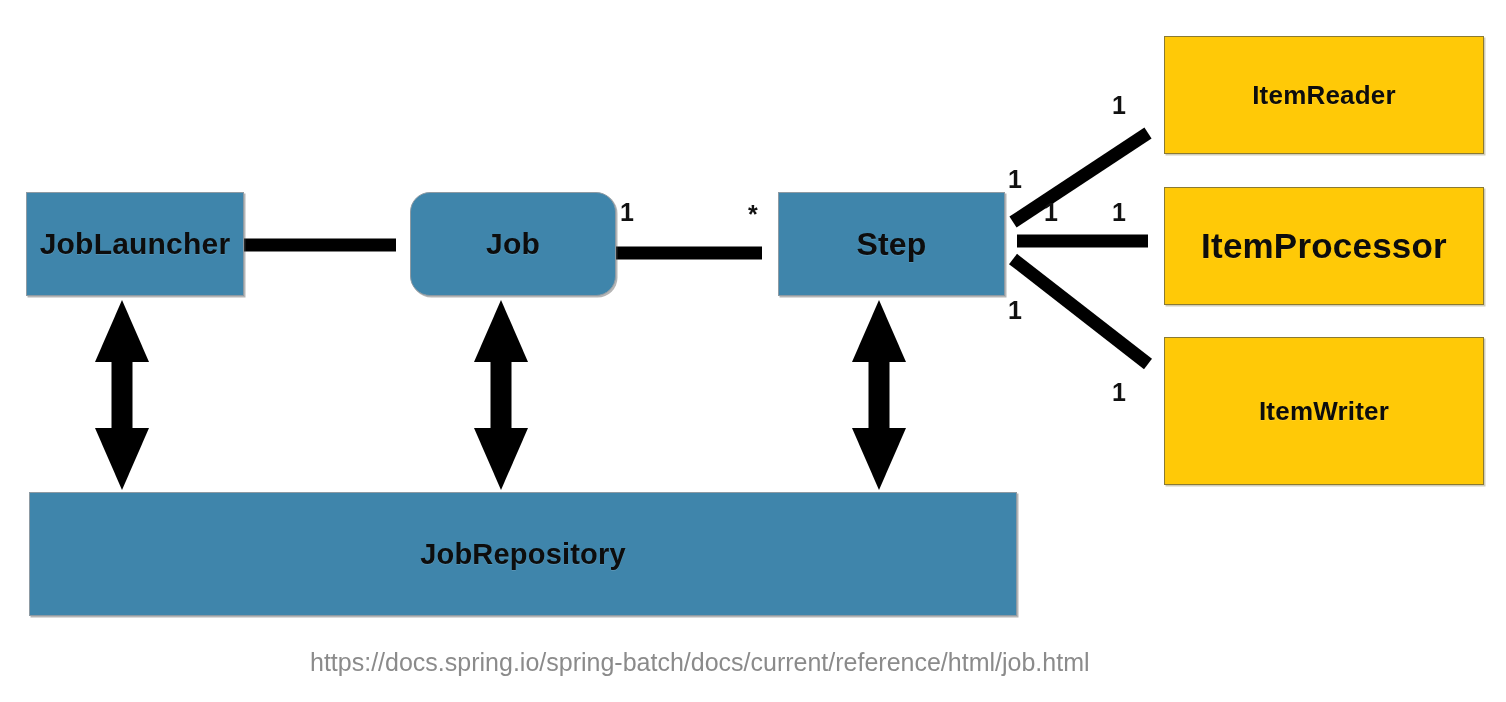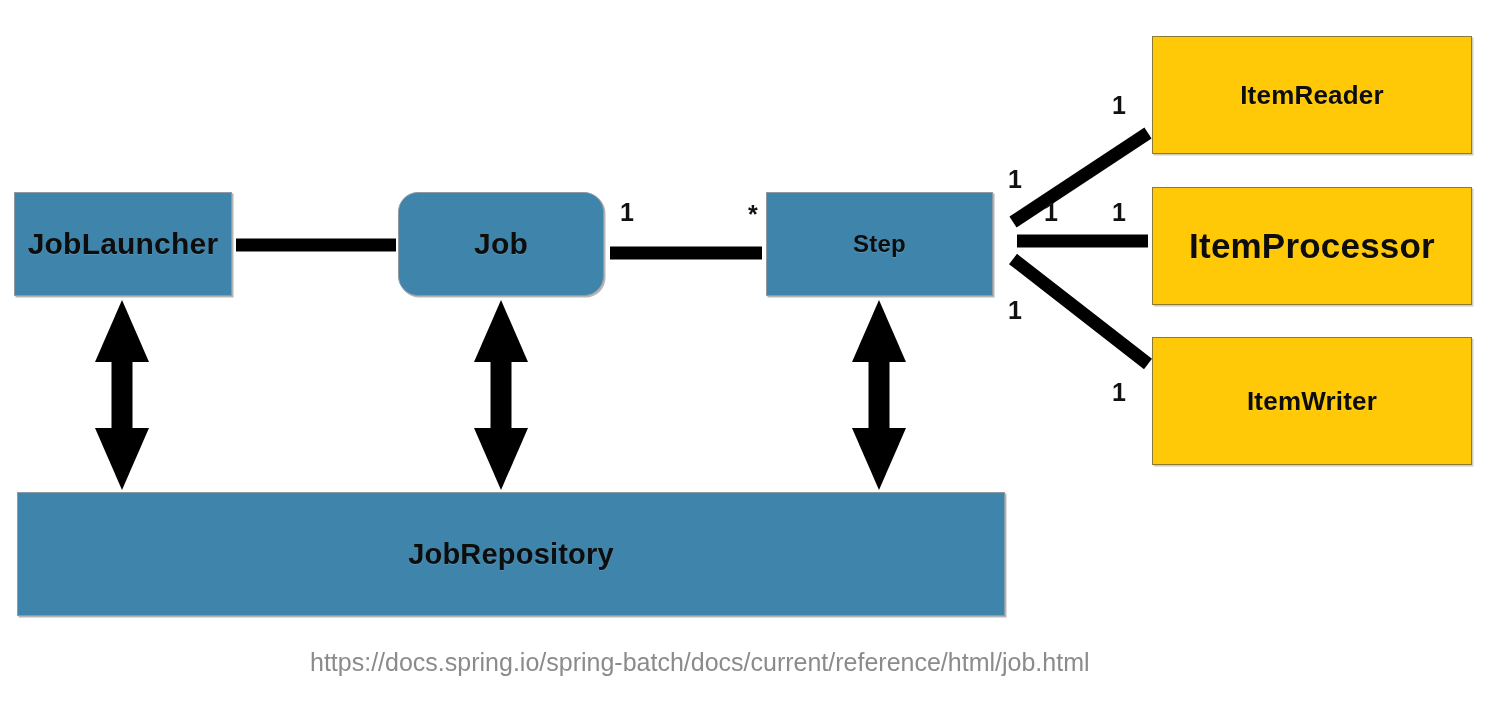--- a/index.html
+++ b/index.html
@@ -20,20 +20,21 @@
   .node {
     position: absolute;
     box-sizing: border-box;
     display: flex;
     align-items: center;
     justify-content: center;
     font-weight: bold;
     color: #0d0d0d;
     letter-spacing: 0.2px;
     text-shadow: 0 1px 0 rgba(255,255,255,0.12);
+    margin-left: 12px;
   }
   .node-blue {
     background: #3f85ab;
     border: 1.5px solid #8d9aa3;
     box-shadow: 1.5px 1.5px 0 rgba(90,90,90,0.45);
   }
   .node-yellow {
     background: #ffc907;
     border: 1.5px solid #8a7a33;
     box-shadow: 1.5px 1.5px 0 rgba(120,110,60,0.35);
@@ -104,37 +105,37 @@
   </svg>
 
   <div class="node node-blue" id="n-job-launcher" style="left: 14px; top: 192px; width: 218px; height: 104px; font-size: 30px;">
     <span>JobLauncher</span>
   </div>
 
   <div class="node node-blue" id="n-job" style="left: 398px; top: 192px; width: 206px; height: 104px; font-size: 30px; border-radius: 20px;">
     <span>Job</span>
   </div>
 
-  <div class="node node-blue" id="n-step" style="left: 766px; top: 192px; width: 227px; height: 104px; font-size: 24px;">
+  <div class="node node-blue" id="n-step" style="left: 766px; top: 192px; width: 227px; height: 104px; font-size: 32px;">
     <span>Step</span>
   </div>
 
   <div class="node node-blue" id="n-job-repository" style="left: 17px; top: 492px; width: 988px; height: 124px; font-size: 29px;">
     <span>JobRepository</span>
   </div>
 
   <div class="node node-yellow" id="n-item-reader" style="left: 1152px; top: 36px; width: 320px; height: 118px; font-size: 26px;">
     <span>ItemReader</span>
   </div>
 
   <div class="node node-yellow" id="n-item-processor" style="left: 1152px; top: 187px; width: 320px; height: 118px; font-size: 35px;">
     <span>ItemProcessor</span>
   </div>
 
-  <div class="node node-yellow" id="n-item-writer" style="left: 1152px; top: 337px; width: 320px; height: 128px; font-size: 26px;">
+  <div class="node node-yellow" id="n-item-writer" style="left: 1152px; top: 337px; width: 320px; height: 148px; font-size: 26px;">
     <span>ItemWriter</span>
   </div>
 
   <div id="mult-layer">
       <div class="mult" style="left: 620px; top: 200px;">1</div>
       <div class="mult" style="left: 748px; top: 202px;">*</div>
       <div class="mult" style="left: 1008px; top: 167px;">1</div>
       <div class="mult" style="left: 1112px; top: 93px;">1</div>
       <div class="mult" style="left: 1044px; top: 200px;">1</div>
       <div class="mult" style="left: 1112px; top: 200px;">1</div>

